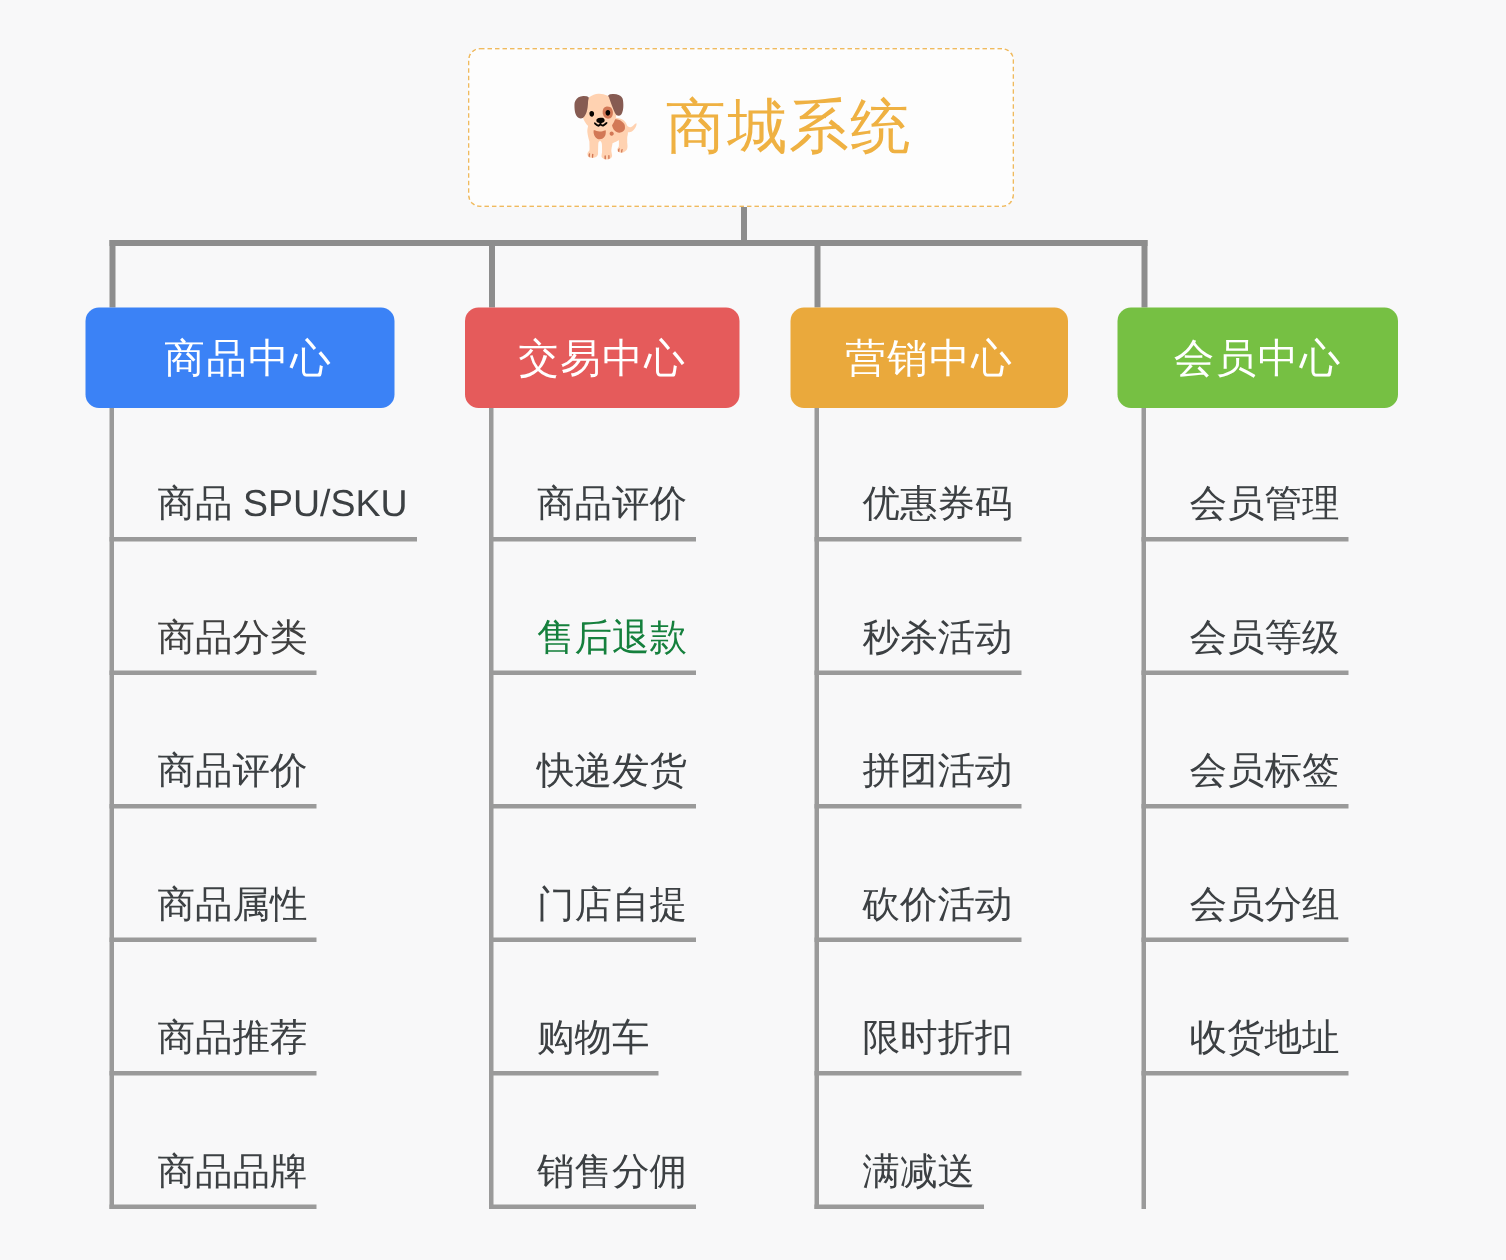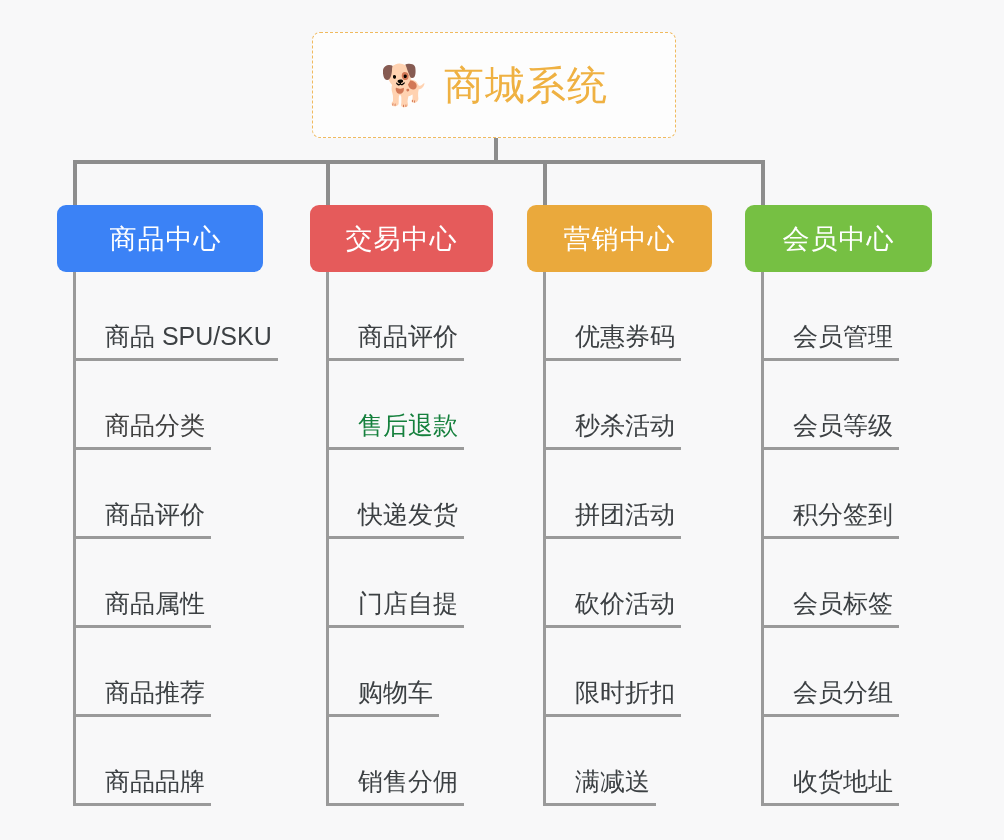--- a/index.html
+++ b/index.html
@@ -201,23 +201,20 @@
         <div class="cat-box" style="width: 187px; background: rgb(118, 192, 67);">会员中心</div>
         <div class="spine" style="height: 534px; background: rgb(154, 154, 154);"></div>
         <div class="leaf-list">
           <div class="leaf">
             <span class="leaf-label" style="border-bottom-color: rgb(154, 154, 154); color: rgb(60, 64, 67);">会员管理</span>
           </div>
           <div class="leaf">
             <span class="leaf-label" style="border-bottom-color: rgb(154, 154, 154); color: rgb(60, 64, 67); margin-top: 47px;">会员等级</span>
           </div>
           <div class="leaf">
-            <span class="leaf-label" style="border-bottom-color: rgb(154, 154, 154); color: rgb(60, 64, 67);">积分签到</span>
-          </div>
-          <div class="leaf">
             <span class="leaf-label" style="border-bottom-color: rgb(154, 154, 154); color: rgb(60, 64, 67);">会员标签</span>
           </div>
           <div class="leaf">
             <span class="leaf-label" style="border-bottom-color: rgb(154, 154, 154); color: rgb(60, 64, 67);">会员分组</span>
           </div>
           <div class="leaf">
             <span class="leaf-label" style="border-bottom-color: rgb(154, 154, 154); color: rgb(60, 64, 67);">收货地址</span>
           </div>
         </div>
       </div>

